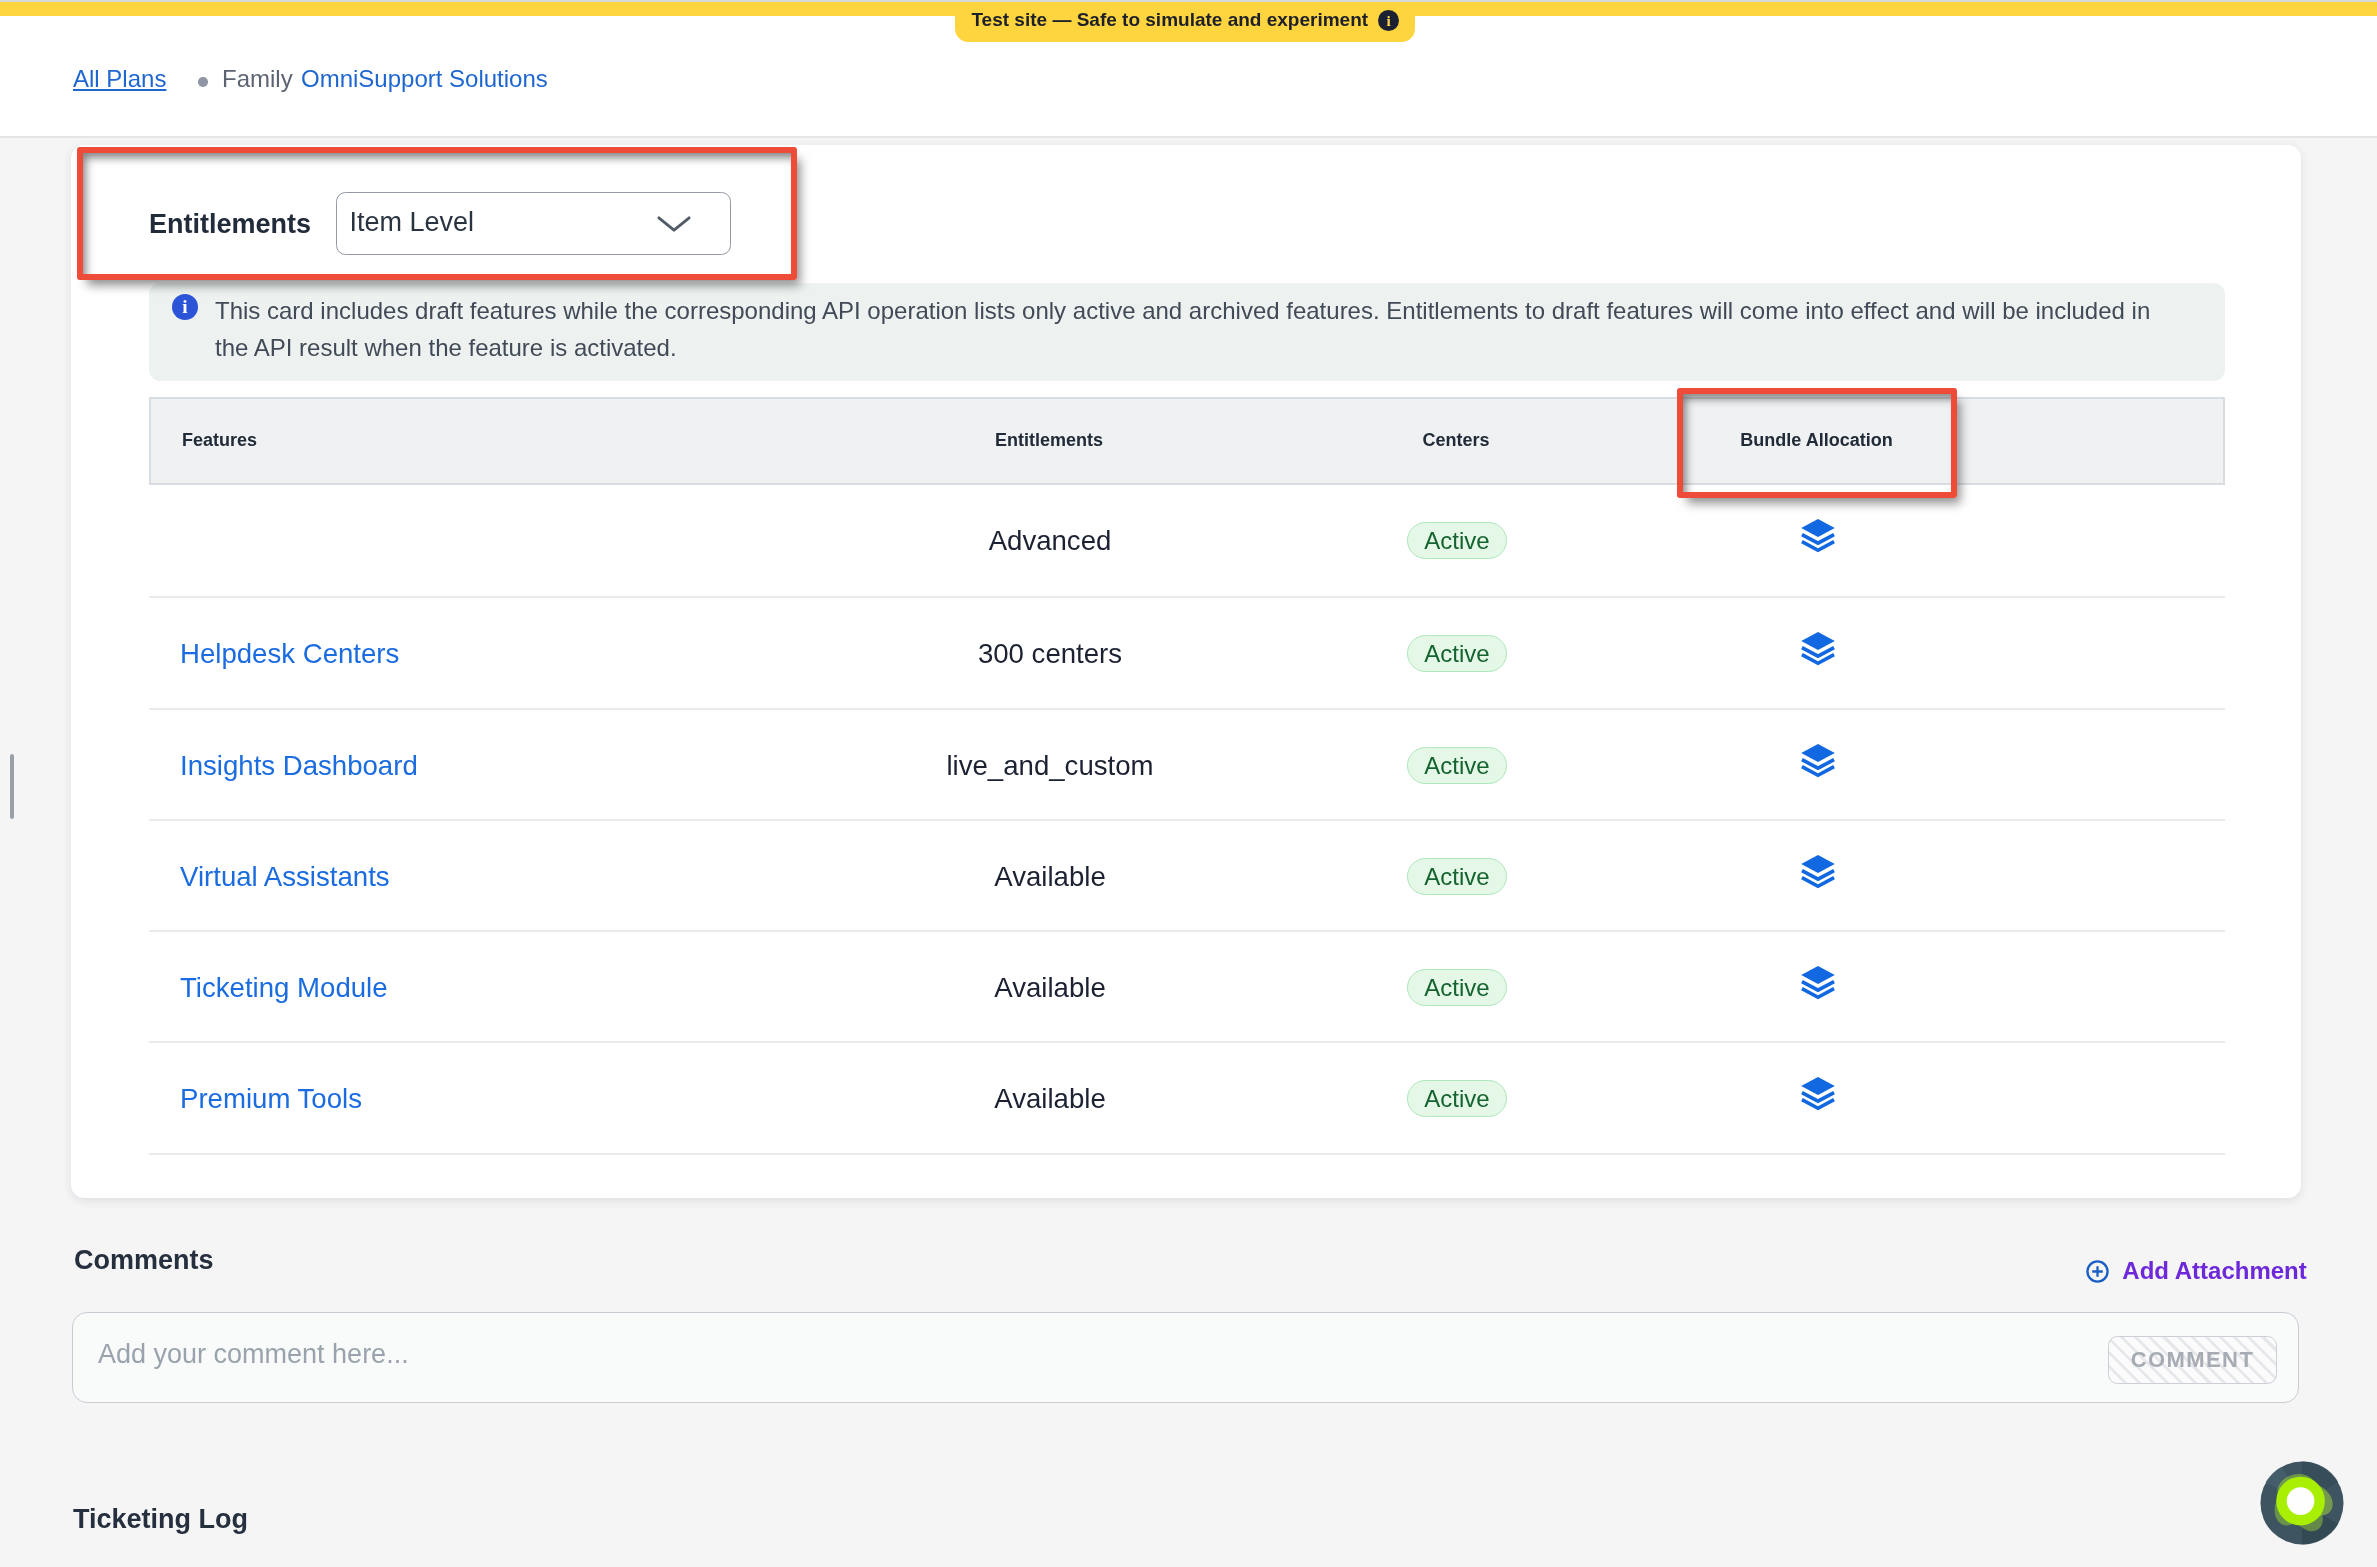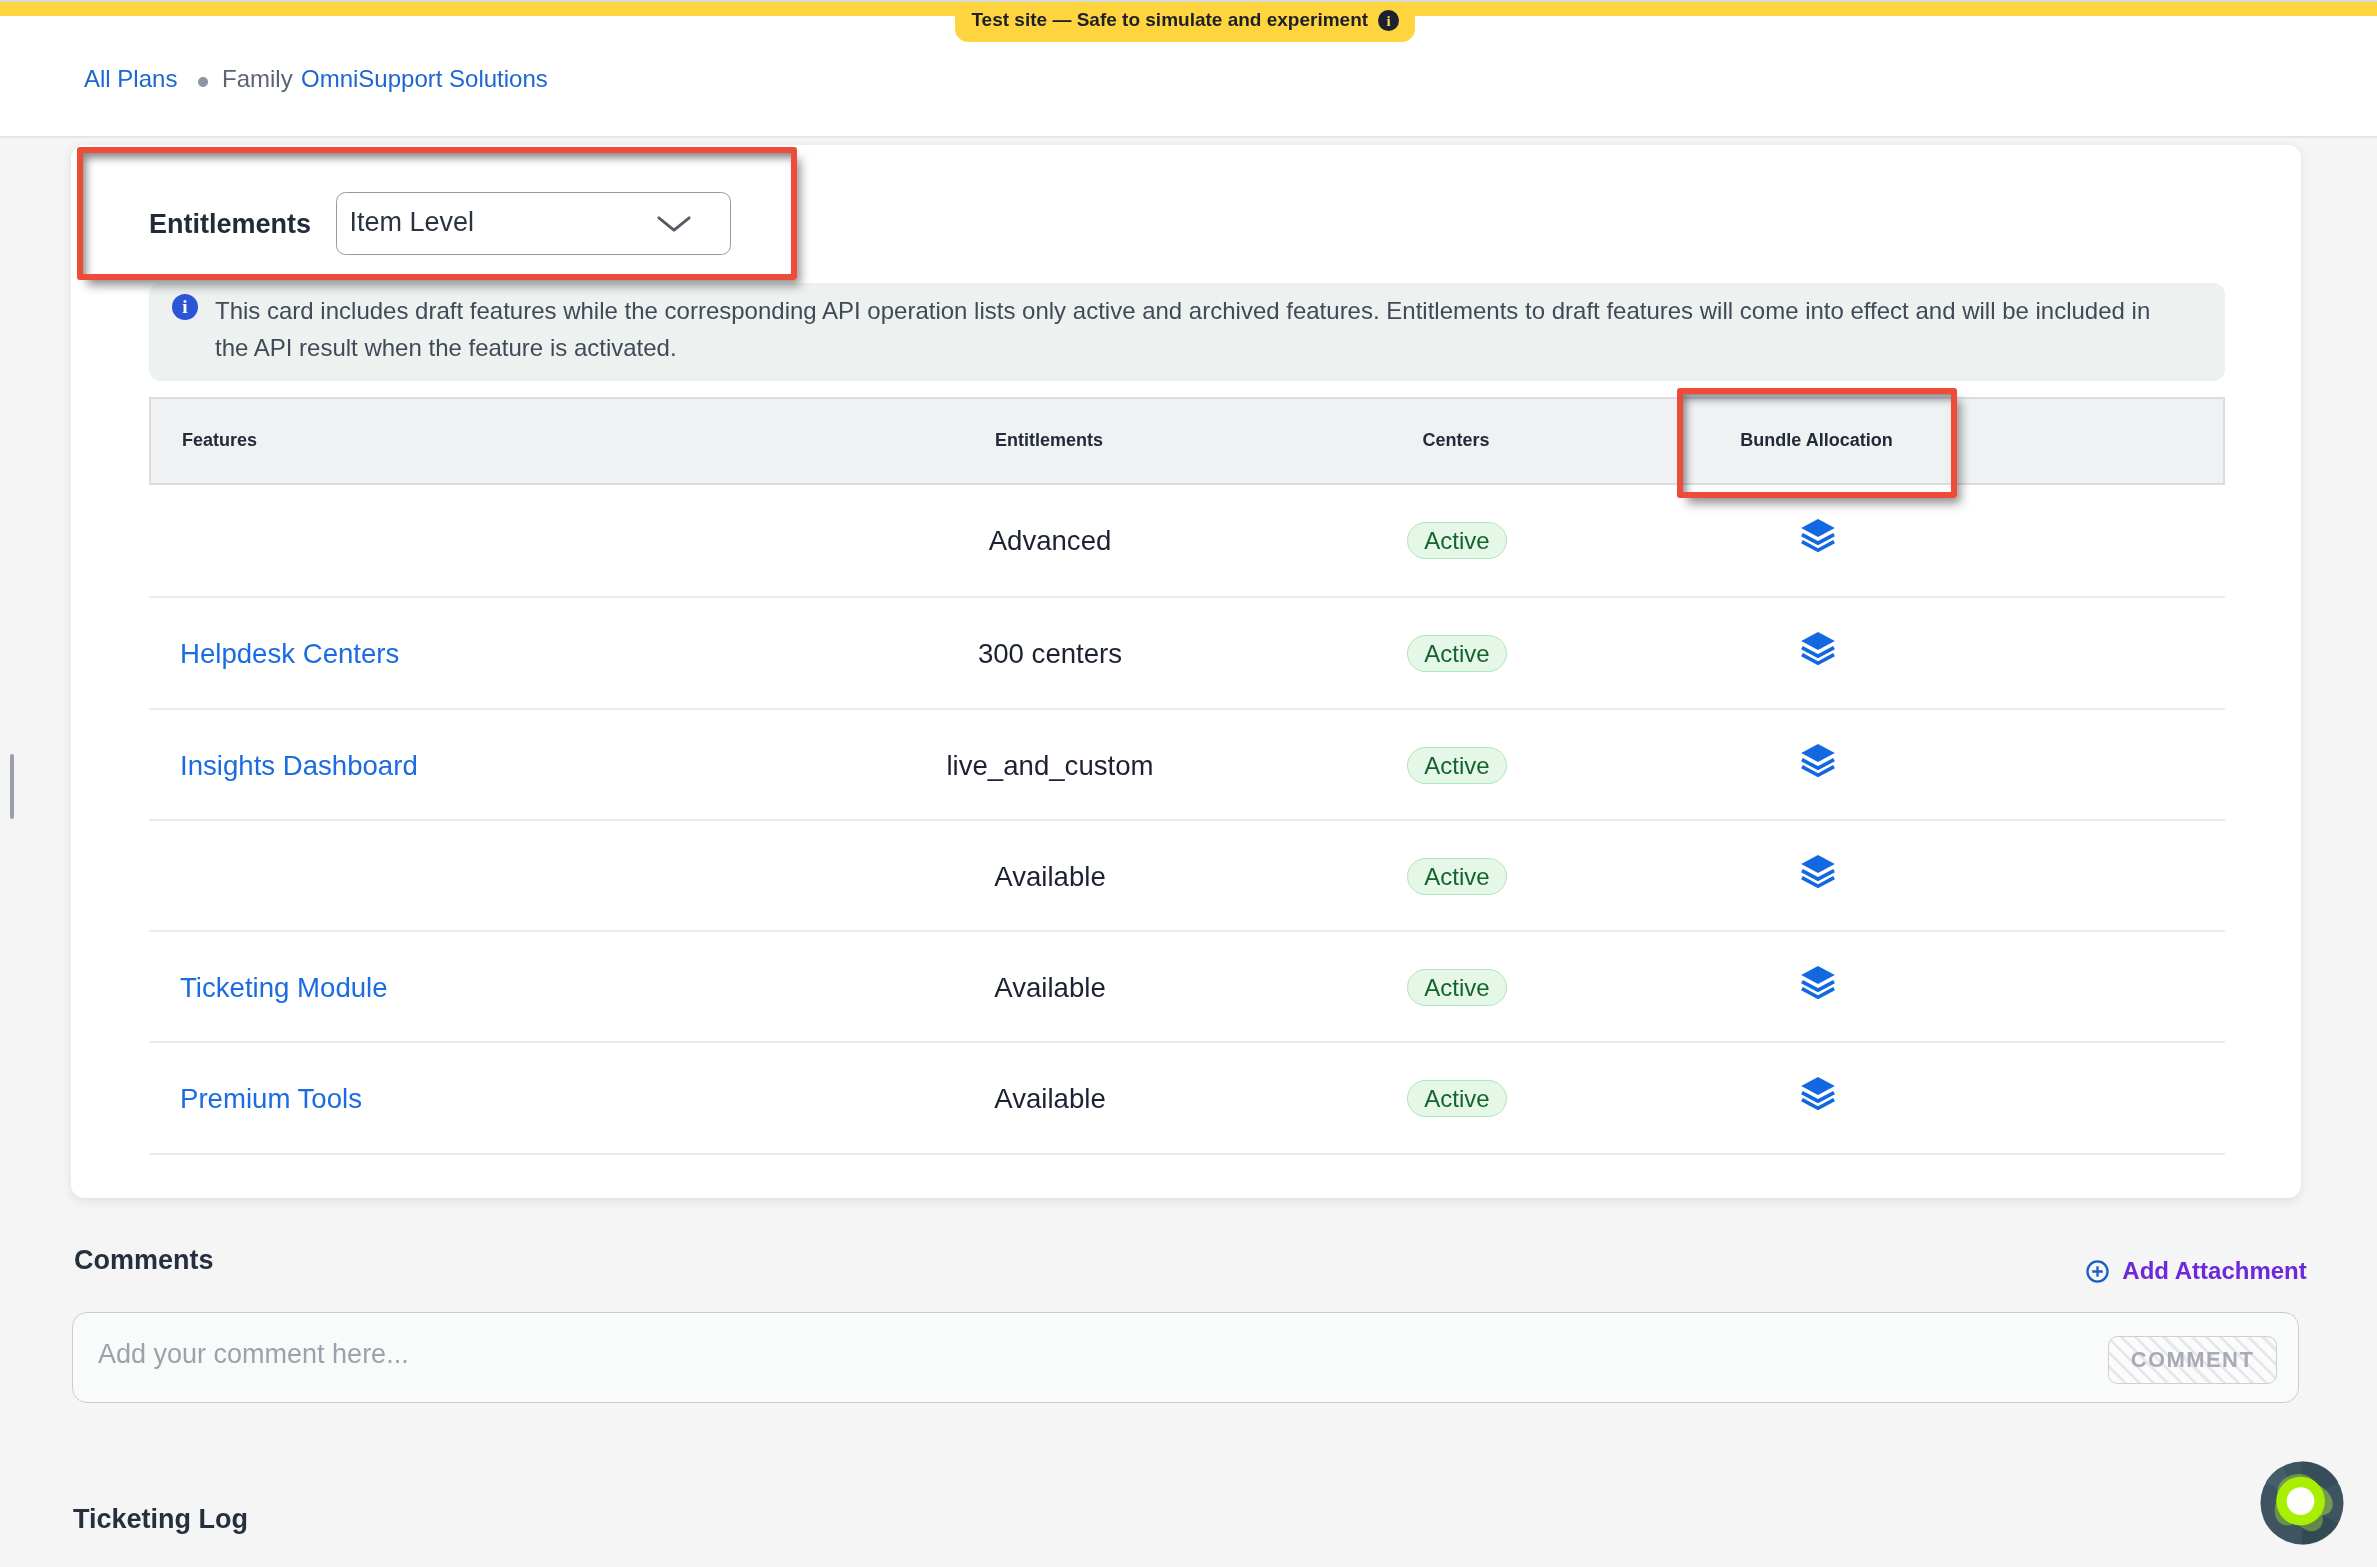--- a/index.html
+++ b/index.html
@@ -82,21 +82,21 @@
   <div class="abs ybar"></div>
   <div class="abs header"></div>
   <div class="abs hdiv"></div>
   <div class="abs ypill">Test site — Safe to simulate and experiment
     <svg width="21" height="21" viewBox="0 0 22 22" style="font-size:20px">
       <circle cx="11" cy="11" r="11" fill="#1b2032"></circle>
       <text x="11" y="16.5" font-family="Liberation Serif" font-size="16" font-weight="bold" fill="#ffd84d" text-anchor="middle">i</text>
     </svg>
   </div>
   <div class="abs crumbs">
-    <span class="lnk" style="left:84px;">All Plans</span>
+    <span class="lnk" style="left:73px;text-decoration:underline;">All Plans</span>
     <span class="dot"></span>
     <span class="fam" style="left:222px;">Family</span>
     <span class="lnk" style="left:301px;">OmniSupport Solutions</span>
   </div>
 
   <div class="abs card"></div>
 
   <div class="abs entlabel">Entitlements</div>
   <div class="abs select">
     <span class="txt">Item Level</span>
@@ -157,20 +157,21 @@
     <span class="c4">
       <svg width="36" height="36" viewBox="0 0 24 24">
         <path d="M12 0.7 L23.2 6.7 L12 12.7 L0.8 6.7 Z" fill="#1168e0"></path>
         <path d="M1.3 11.1 L12 16.8 L22.7 11.1" fill="none" stroke="#1168e0" stroke-width="2.4"></path>
         <path d="M1.3 15.8 L12 21.5 L22.7 15.8" fill="none" stroke="#1168e0" stroke-width="2.4"></path>
       </svg>
     </span>
   </div>
   <div class="abs rowline" style="top:819px;"></div>
   <div class="abs row" style="top:821px;">
+    <span class="c1">Virtual Assistants</span>
     <span class="c2">Available</span>
     <span class="c3">
       <span class="badge">Active</span>
     </span>
     <span class="c4">
       <svg width="36" height="36" viewBox="0 0 24 24">
         <path d="M12 0.7 L23.2 6.7 L12 12.7 L0.8 6.7 Z" fill="#1168e0"></path>
         <path d="M1.3 11.1 L12 16.8 L22.7 11.1" fill="none" stroke="#1168e0" stroke-width="2.4"></path>
         <path d="M1.3 15.8 L12 21.5 L22.7 15.8" fill="none" stroke="#1168e0" stroke-width="2.4"></path>
       </svg>

